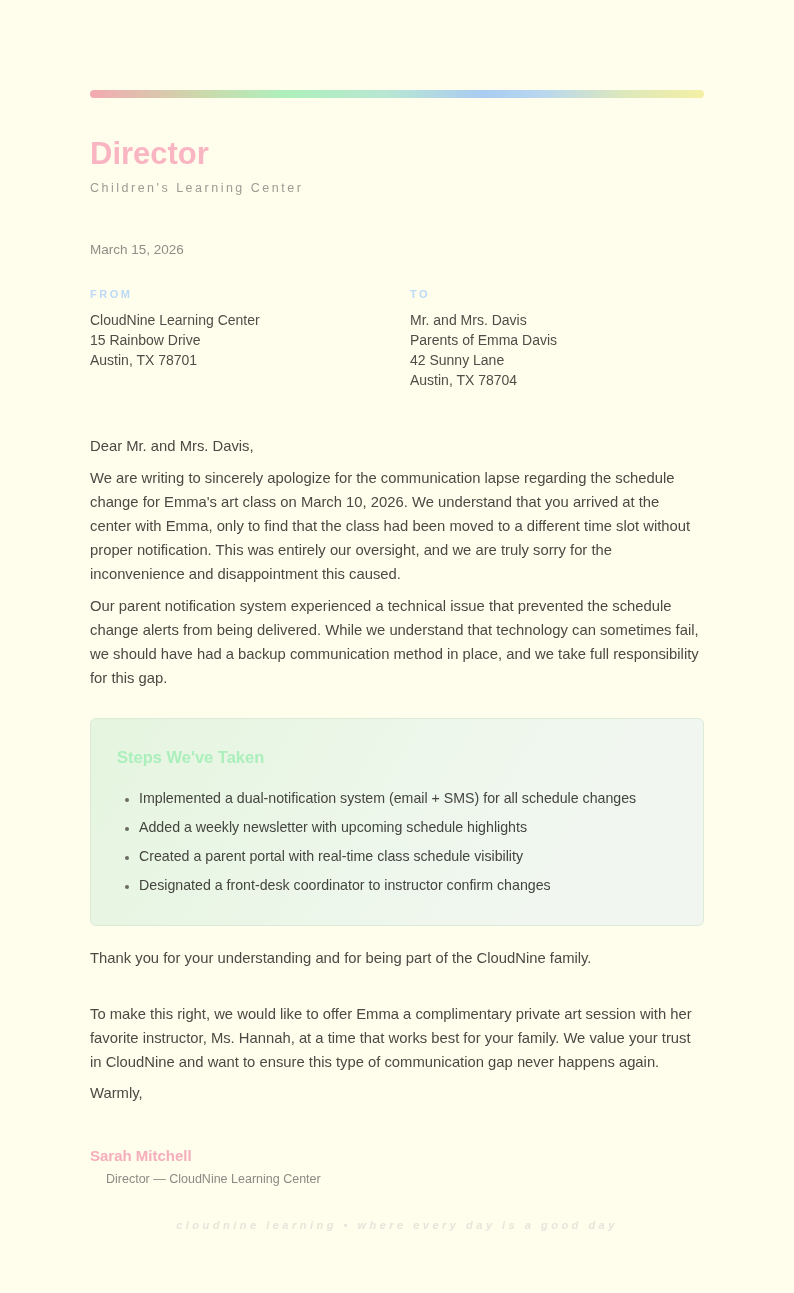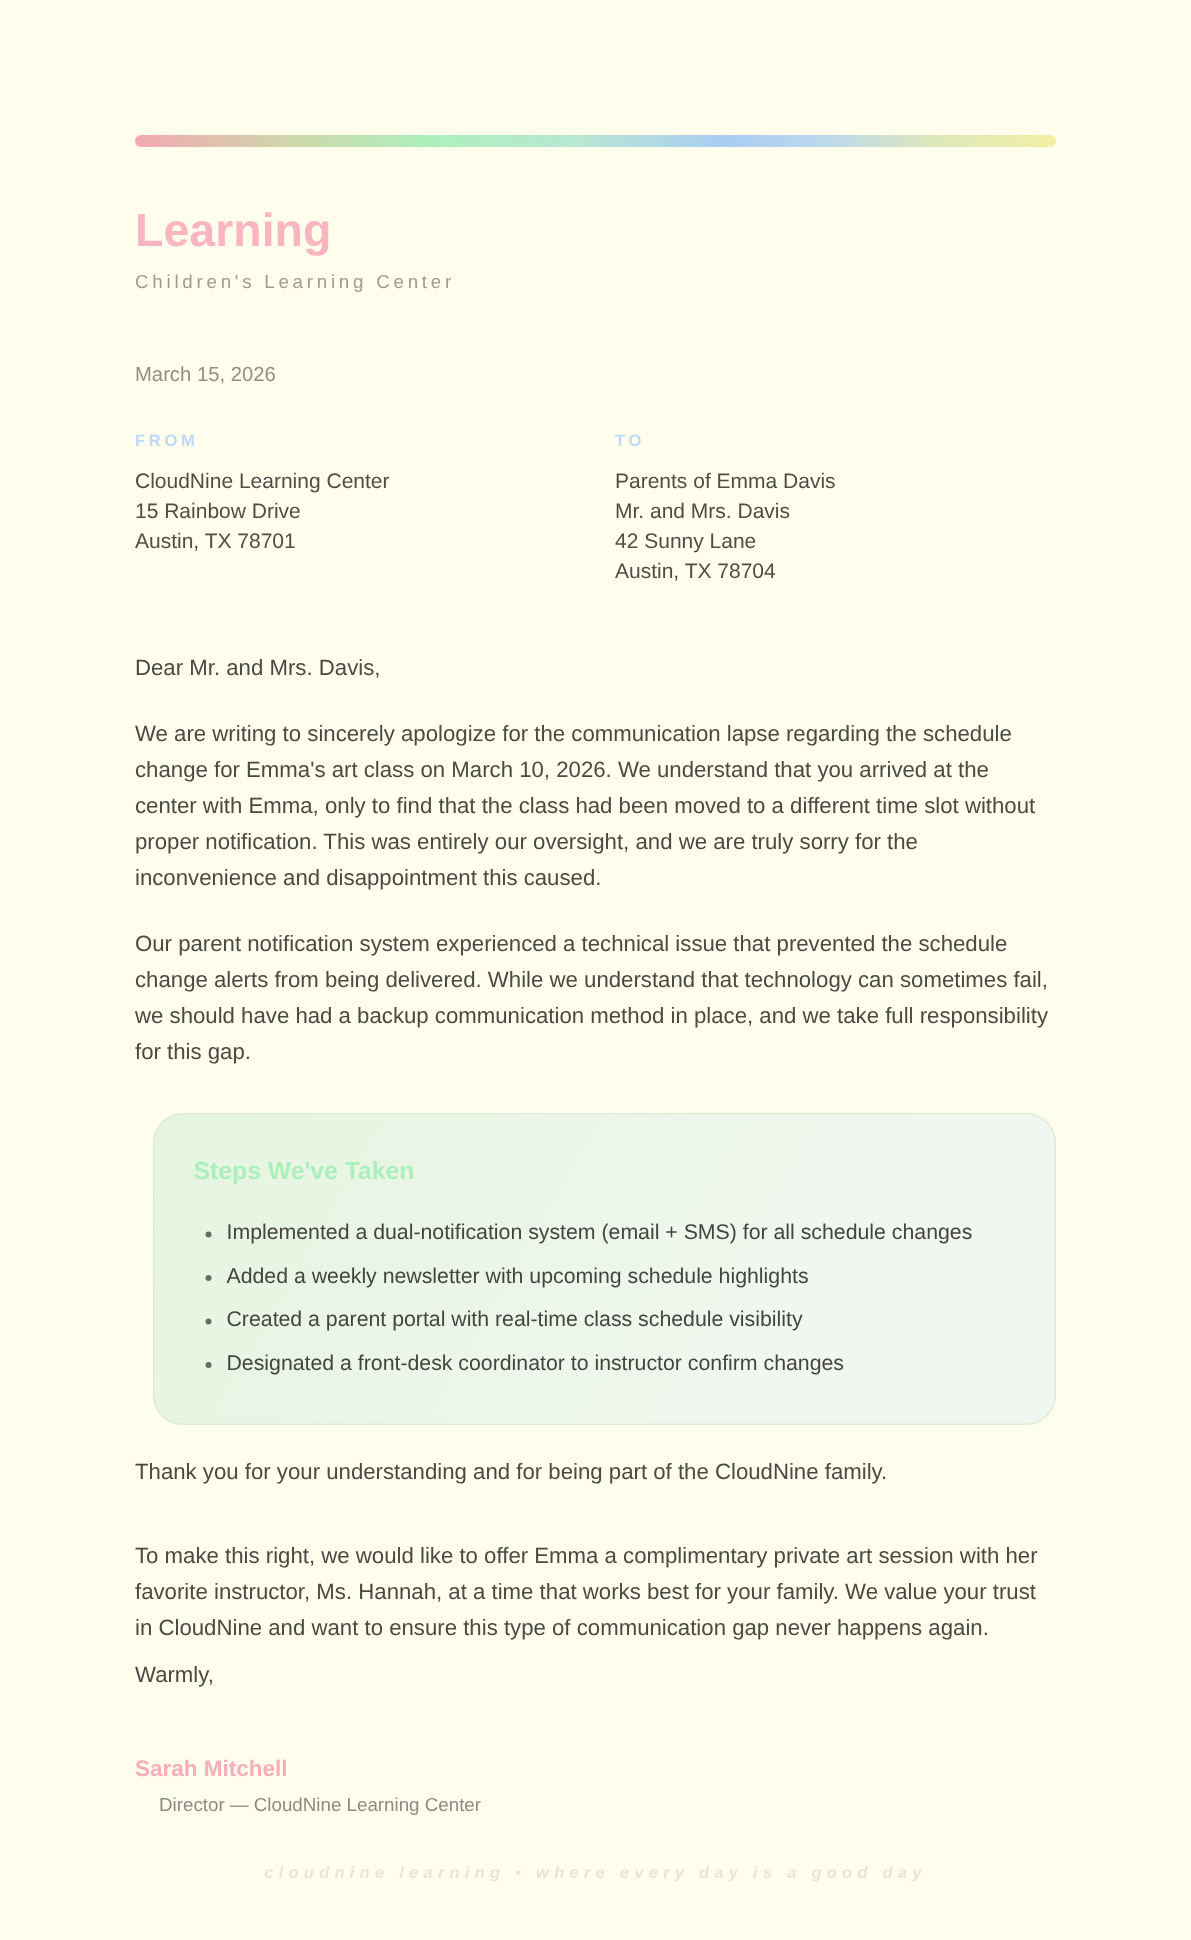--- a/index.html
+++ b/index.html
@@ -67,29 +67,28 @@
     line-height: 20px;
     color: #4E4E48;
   }
   .body-text {
     font-size: 14.8px;
     line-height: 24px;
     color: #4A4A44;
     margin: 0;
   }
   .salutation { margin-top: 44px; }
-  .para { margin-top: 20px; }
+  .para { margin-top: 8px; }
   .steps-box {
     margin-top: 28px;
-    border-radius: 20px;
+    border-radius: 6px;
     border: 1px solid #DCEBD8;
     background: linear-gradient(120deg, #E5F5DF 0%, #F1F7F0 75%);
     padding: 26px 26px 28px 26px;
     box-sizing: border-box;
-    margin-left: 12px;
   }
   .steps-title {
     margin: 3px 0 0 0;
     font-size: 16.5px;
     font-weight: bold;
     color: #ABEFBC;
   }
   .steps-list {
     margin: 19px 0 0 0;
     padding-left: 22px;
@@ -128,37 +127,37 @@
   }
 </style>
 </head>
 <body>
 
 <div class="page">
 
   <div class="rainbow-bar"></div>
 
   <header>
-    <h1 class="brand-title">Learning</h1>
+    <h1 class="brand-title">Director</h1>
     <div class="brand-tagline">Children's Learning Center</div>
   </header>
 
   <div class="letter-date">March 15, 2026</div>
 
   <section class="addresses">
     <div class="addr-col-from">
       <div class="addr-label">FROM</div>
       <div class="addr-line">CloudNine Learning Center</div>
       <div class="addr-line">15 Rainbow Drive</div>
       <div class="addr-line">Austin, TX 78701</div>
     </div>
     <div class="addr-col-to">
       <div class="addr-label">TO</div>
+      <div class="addr-line">Mr. and Mrs. Davis</div>
       <div class="addr-line">Parents of Emma Davis</div>
-      <div class="addr-line">Mr. and Mrs. Davis</div>
       <div class="addr-line">42 Sunny Lane</div>
       <div class="addr-line">Austin, TX 78704</div>
     </div>
   </section>
 
   <main>
     <p class="body-text salutation">Dear Mr. and Mrs. Davis,</p>
 
     <p class="body-text para">We are writing to sincerely apologize for the communication lapse regarding the schedule change for Emma's art class on March 10, 2026. We understand that you arrived at the center with Emma, only to find that the class had been moved to a different time slot without proper notification. This was entirely our oversight, and we are truly sorry for the inconvenience and disappointment this caused.</p>
 

